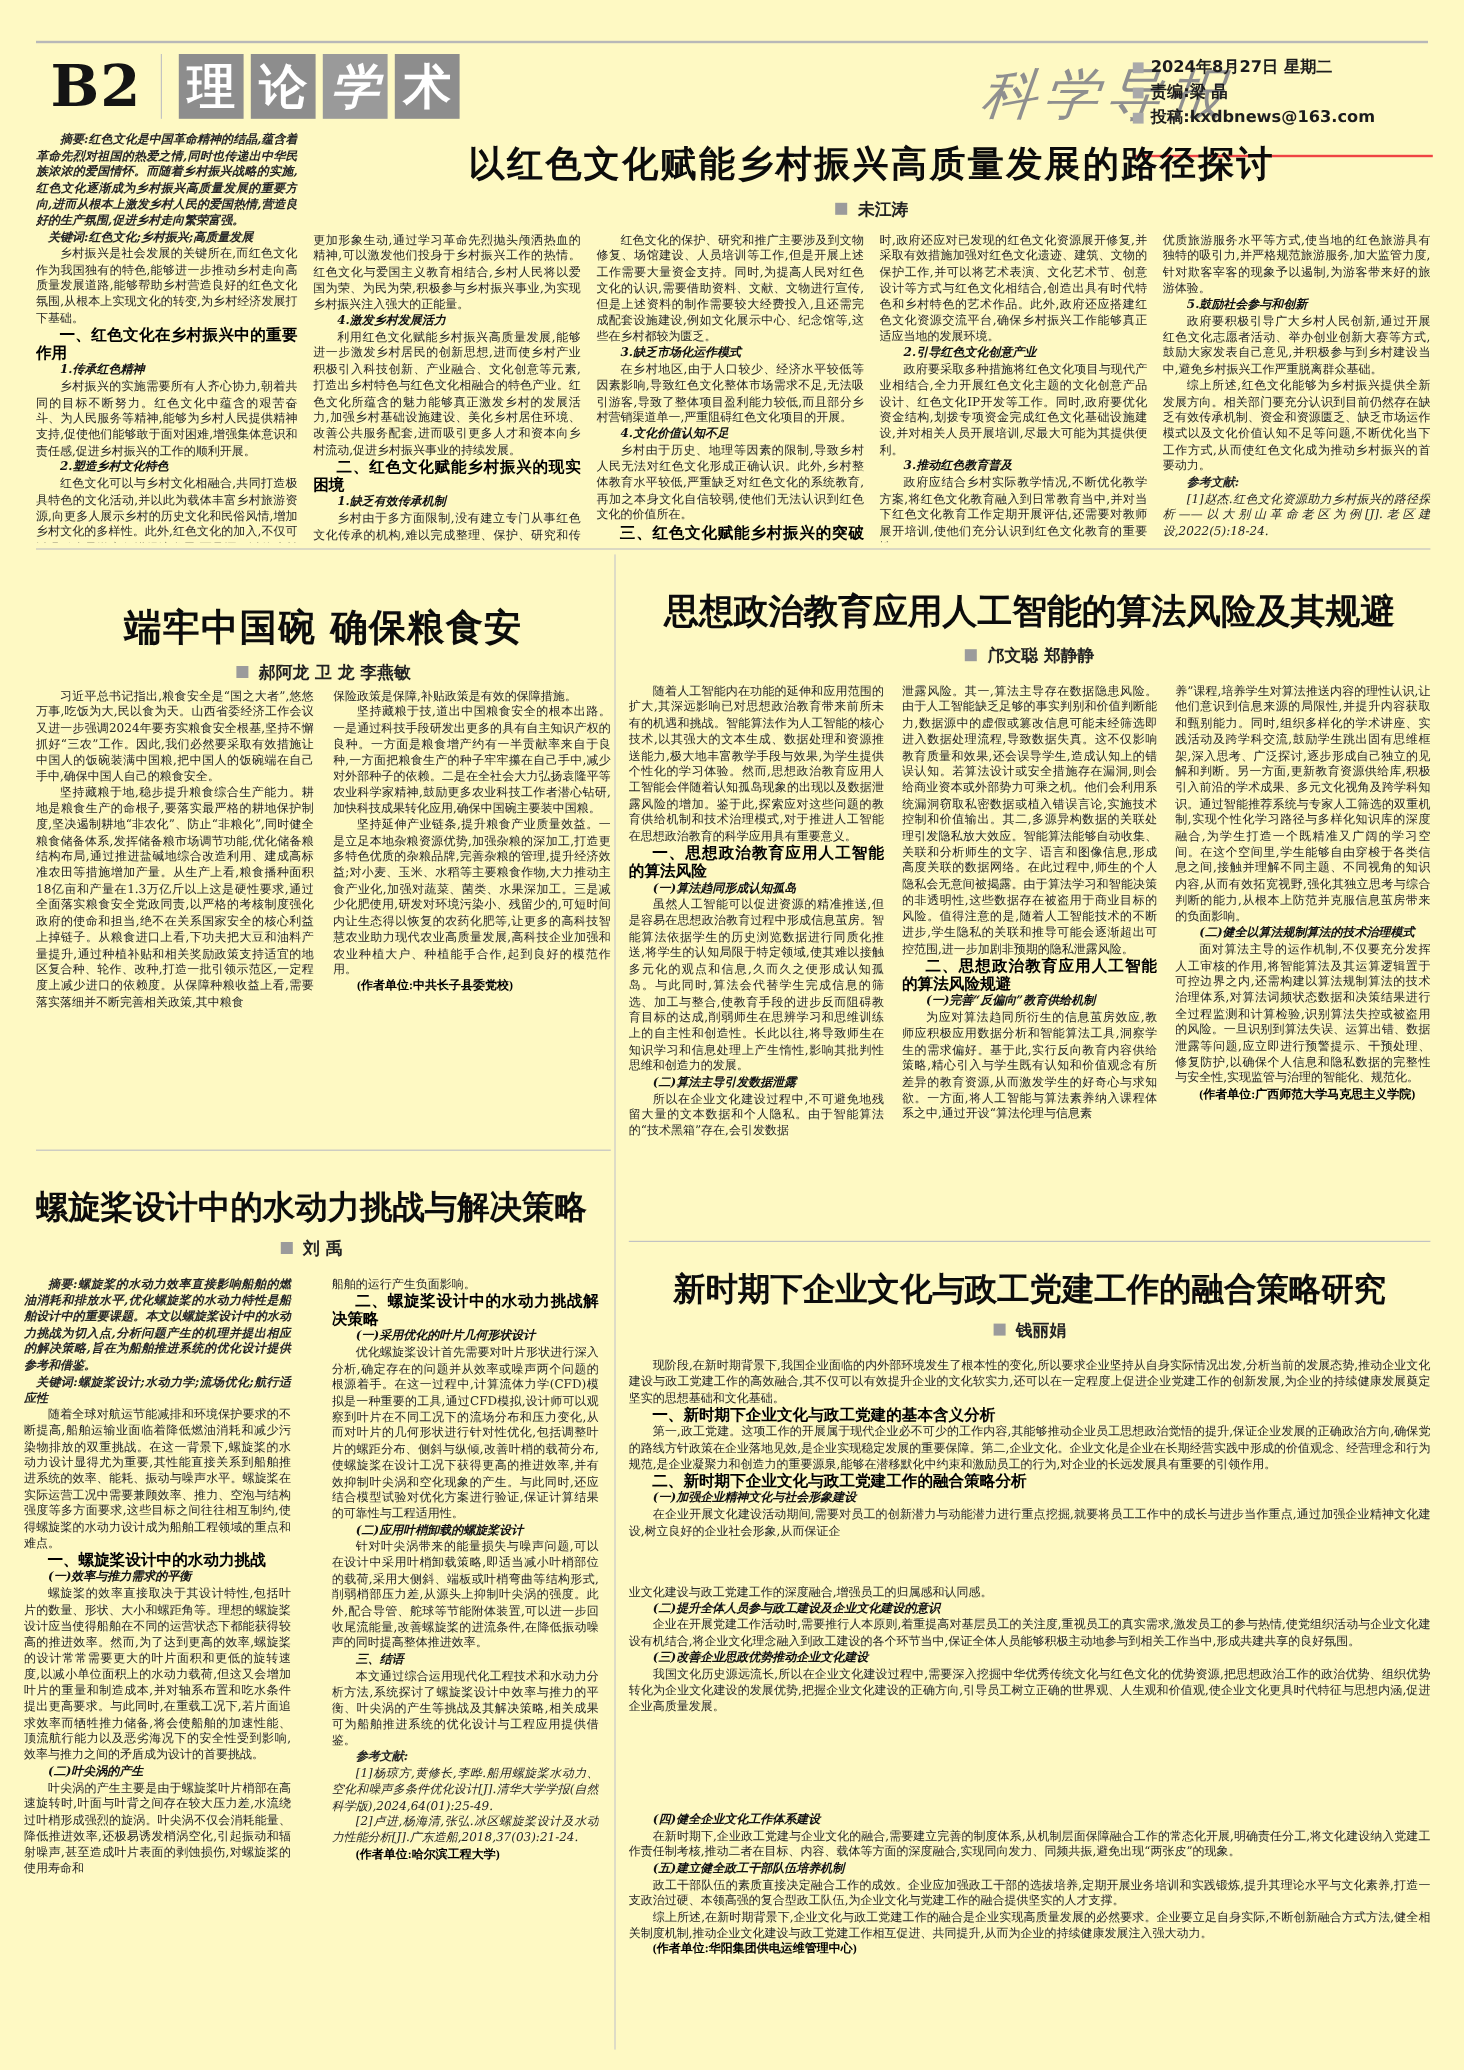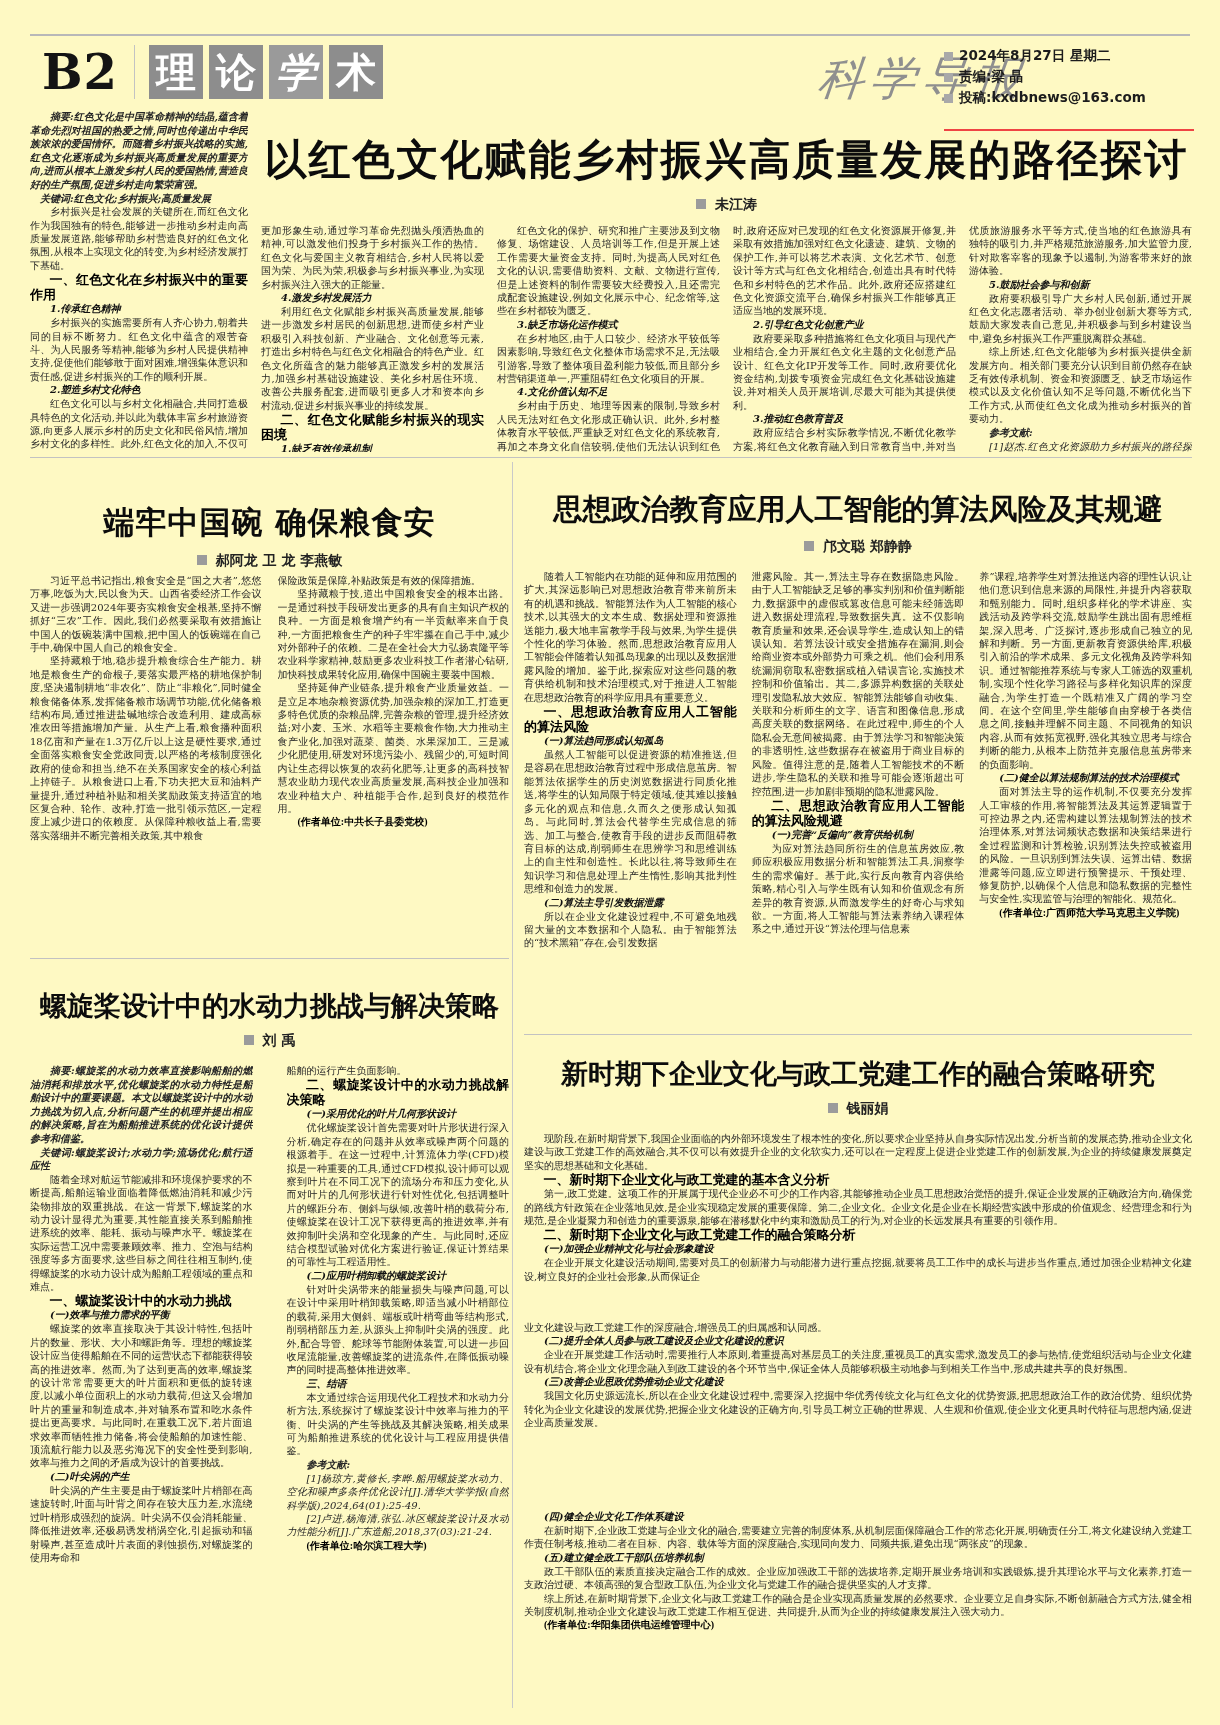--- a/index.html
+++ b/index.html
@@ -42,33 +42,33 @@
   .b-abs{font-style:italic;font-weight:600;font-size:10px;line-height:13.6px;text-indent:2em;}
   .b-kw{font-style:italic;font-weight:700;font-size:10px;line-height:13.6px;text-indent:1em;}
   .b-refh{font-weight:700;font-style:italic;font-size:10px;line-height:14px;text-indent:2em;}
   .b-ref{font-style:italic;font-size:10px;line-height:13.4px;text-indent:2em;}
   .b-au{font-family:Liberation Serif, serif;font-weight:700;font-size:10px;
         line-height:14px;text-indent:2em;color:#000;}
   
   .a1{left:30px;top:110px;width:1162px;height:342px;display:flex;gap:13px;}
   .a1-first{width:218px;flex:none;height:342px;overflow:hidden;}
   .a1-right{flex:1;display:flex;flex-direction:column;}
-  .a1 .headline{font-size:42px;letter-spacing:2px;margin-top:22px;}
+  .a1 .headline{font-size:30px;letter-spacing:2px;margin-top:7px;}
   .a1-cols{flex:1;display:flex;gap:13px;margin-top:10px;overflow:hidden;}
   .a1-cols .col{height:100%;}
   
   .a2{left:30px;top:466px;width:479px;height:488px;}
   .a2 .headline{font-size:31px;margin-top:36px;letter-spacing:1px;}
   .a2 .cols{gap:16px;margin-top:4px;height:360px;}
   
   .a3{left:524px;top:466px;width:668px;height:564px;}
   .a3 .headline{font-size:29px;margin-top:24px;}
   .a3 .cols{gap:15px;margin-top:14px;height:452px;}
   
-  .a4{left:30px;top:966px;width:479px;height:736px;}
+  .a4{left:20px;top:966px;width:479px;height:736px;}
   .a4 .headline{font-size:27px;margin-top:22px;}
   .a4 .cols{gap:34px;margin-top:14px;height:626px;}
   
   .a5{left:524px;top:1040px;width:668px;height:662px;}
   .a5 .headline{font-size:27px;margin-top:16px;}
   .a5 .cols{gap:15px;margin-top:14px;height:552px;flex-direction:column;}
 </style>
 </head>
 <body>
 

